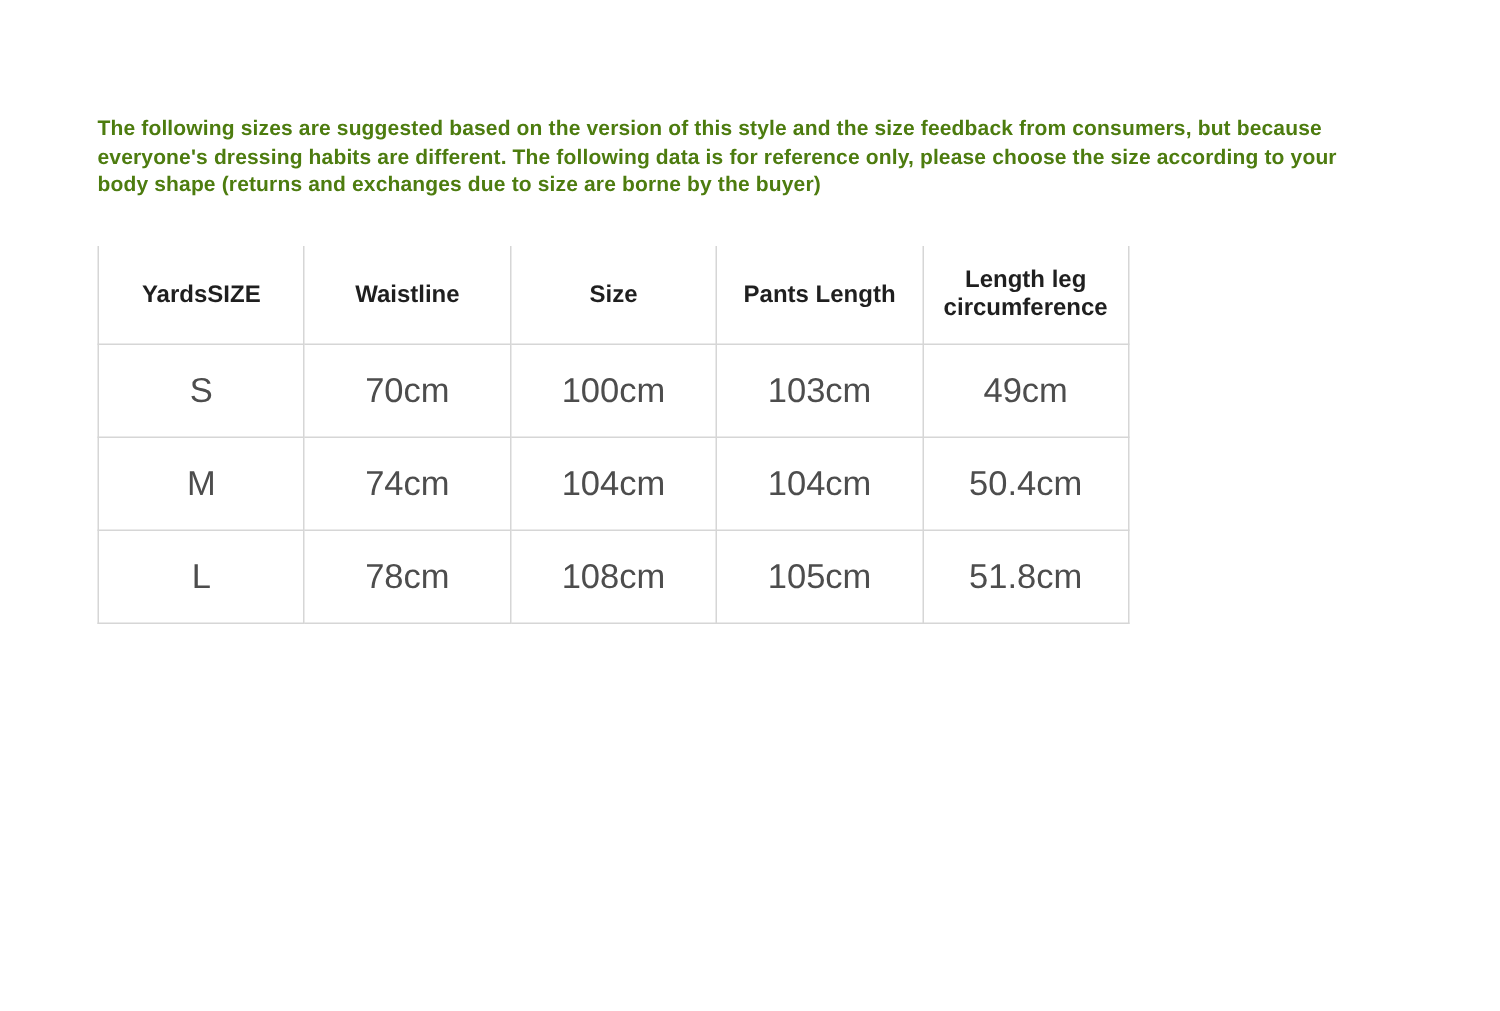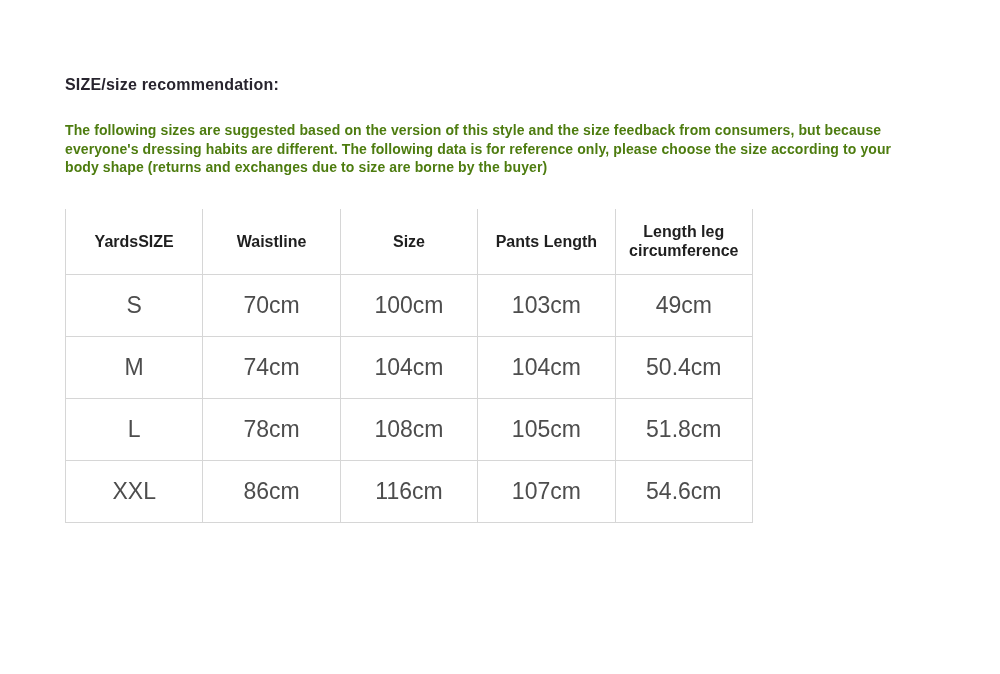--- a/index.html
+++ b/index.html
@@ -70,21 +70,20 @@
     font-size: 23px;
     font-weight: normal;
     color: #4d4d4d;
   }
 </style>
 </head>
 <body>
 
 <div class="page">
 
-  <div class="rec-heading">SIZE/size recommendation:</div>
 
   <div class="rec-body">The following sizes are suggested based on the version of this style and the size feedback from consumers, but because everyone's dressing habits are different. The following data is for reference only, please choose the size according to your body shape (returns and exchanges due to size are borne by the buyer)</div>
 
 
   <table class="size-table">
     <thead>
       <tr>
         <th>YardsSIZE</th>
         <th>Waistline</th>
         <th>Size</th>
@@ -107,23 +106,16 @@
         <td>104cm</td>
         <td>50.4cm</td>
       </tr>
       <tr>
         <td>L</td>
         <td>78cm</td>
         <td>108cm</td>
         <td>105cm</td>
         <td>51.8cm</td>
       </tr>
-      <tr>
-        <td>XXL</td>
-        <td>86cm</td>
-        <td>116cm</td>
-        <td>107cm</td>
-        <td>54.6cm</td>
-      </tr>
     </tbody>
   </table>
 
 </div>
 
 </body></html>

